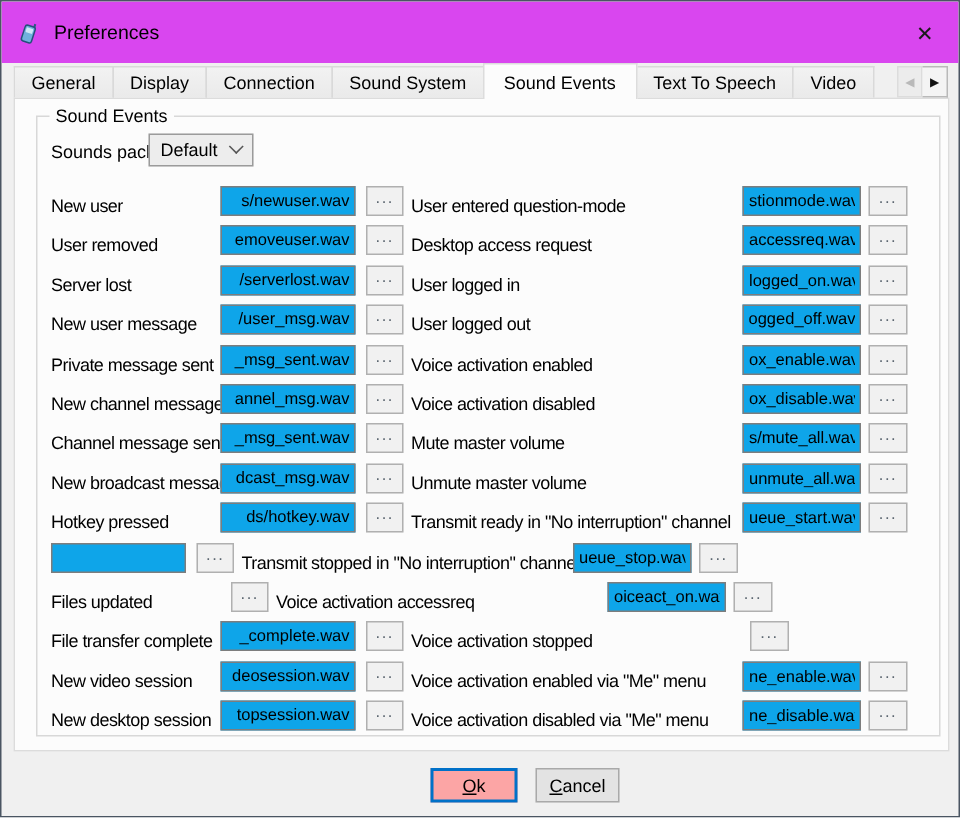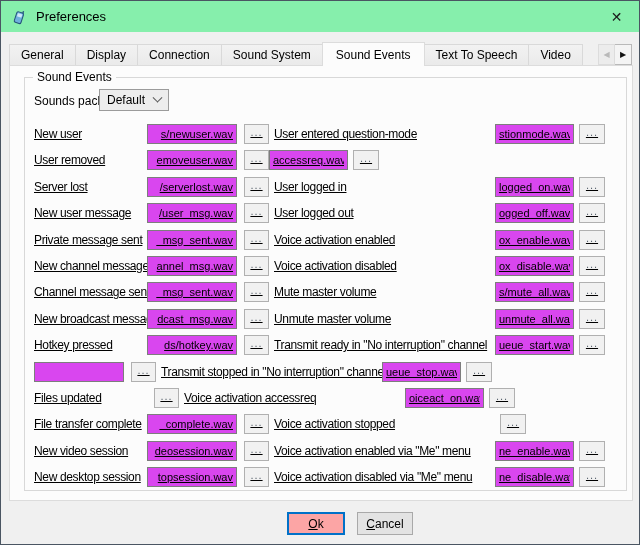--- a/index.html
+++ b/index.html
@@ -5,21 +5,21 @@
   * { margin:0; padding:0; box-sizing:border-box; }
   html,body { width:640px; height:545px; }
   body { font-family:"Liberation Sans", sans-serif; }
 
   .window {
     position:relative; width:640px; height:545px;
     background:#f0f0f0; border:1px solid #4a5562; overflow:hidden;
   }
 
   
-  .titlebar { height:31px; background:#86efac; display:flex; align-items:center; }
+  .titlebar { height:41px; background:#d946ef; display:flex; align-items:center; }
   .app-icon { margin-left:9px; width:17px; height:17px; display:flex; align-items:center; justify-content:center; }
   .title-text { margin-left:9px; font-size:13px; color:#000; }
   .close-btn { margin-left:auto; width:45px; height:31px; display:flex; align-items:center; justify-content:center;
                font-size:14px; color:#1a1a1a; cursor:default; }
 
   
   .tabbar { position:absolute; left:8px; top:41px; width:624px; height:24px;
             display:flex; align-items:flex-end; overflow:hidden; z-index:2; }
   .tab { height:21px; margin-bottom:1px; margin-right:-1px; padding:0 11px;
          display:flex; align-items:center; justify-content:center;
@@ -45,25 +45,25 @@
   
   .sp-label { position:absolute; left:9px; top:16px; font-size:12px; color:#000; }
   .combo { position:absolute; left:74px; top:11px; width:70px; height:22px;
            background:#ededed; border:1px solid #9b9b9b;
            display:flex; align-items:center; padding:0 7px; font-size:12px; color:#000; }
   .combo .chev { margin-left:auto; width:7px; height:7px; border-right:1.5px solid #555;
                  border-bottom:1.5px solid #555; transform:rotate(45deg) translate(-2px,-2px); }
 
   
   .rows { position:absolute; left:9px; top:46px; display:flex; flex-direction:column; }
-  .row { display:flex; align-items:center; height:20px; margin-bottom:6.4px;text-decoration:underline; }
+  .row { display:flex; align-items:flex-end; height:20px; margin-bottom:6.4px; }
   .lbl { font-size:12px; letter-spacing:-0.35px; color:#000; white-space:nowrap; overflow:hidden; }
   .lbl.l { width:113px; }
   .lbl.r { width:221px; margin-left:5px; }
-  input.path { height:20px; border:1px solid #7d7d7d; background:#d946ef; color:#000;
+  input.path { height:20px; border:1px solid #7d7d7d; background:#0ea5e9; color:#000;
                font-family:"Liberation Sans",sans-serif; font-size:11px; padding:0 3px;
                text-align:right; outline:none; }
   input.path.l { width:90px; }
   input.path.r { width:79px; }
   .browse { height:20px; background:#f1f1f1; border:1px solid #b0b0b0; color:#5c6670;
             display:flex; align-items:center; justify-content:center;
             font-size:11px; letter-spacing:1px; padding-bottom:4px; }
   .browse.l { width:25px; margin-left:7px; }
   .browse.r { width:26px; margin-left:5px; }
 
@@ -128,20 +128,21 @@
             <input class="path l" type="text" value="s/newuser.wav" style="">
             <div class="browse l">...</div>
             <span class="lbl r">User entered question-mode</span>
             <input class="path r" type="text" value="stionmode.wav" style="">
             <div class="browse r">...</div>
           </div>
           <div class="row">
             <span class="lbl l">User removed</span>
             <input class="path l" type="text" value="emoveuser.wav" style="">
             <div class="browse l">...</div>
+            <span class="lbl r">Desktop access request</span>
             <input class="path r" type="text" value="accessreq.wav" style="">
             <div class="browse r">...</div>
           </div>
           <div class="row">
             <span class="lbl l">Server lost</span>
             <input class="path l" type="text" value="/serverlost.wav" style="">
             <div class="browse l">...</div>
             <span class="lbl r">User logged in</span>
             <input class="path r" type="text" value="logged_on.wav" style="">
             <div class="browse r">...</div>

